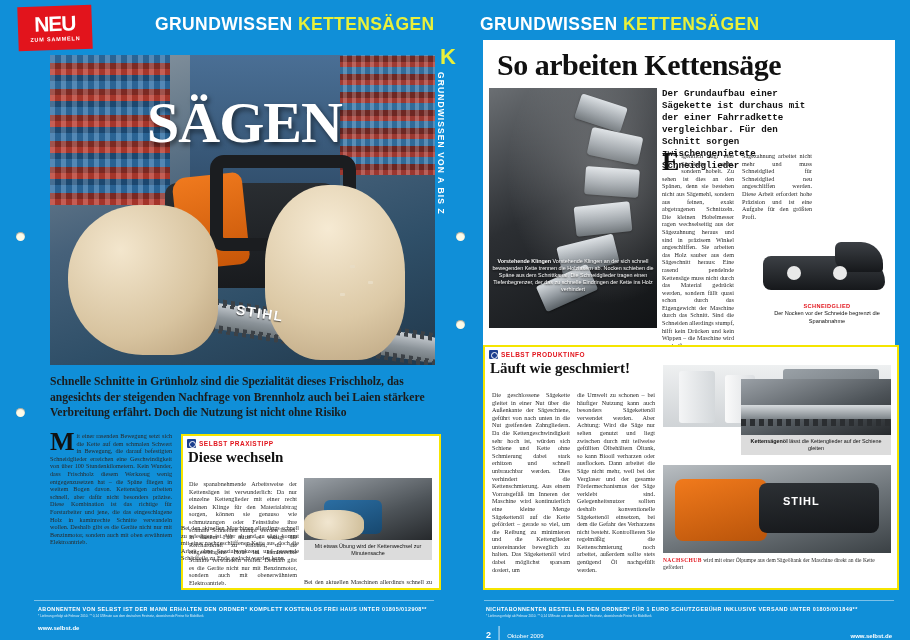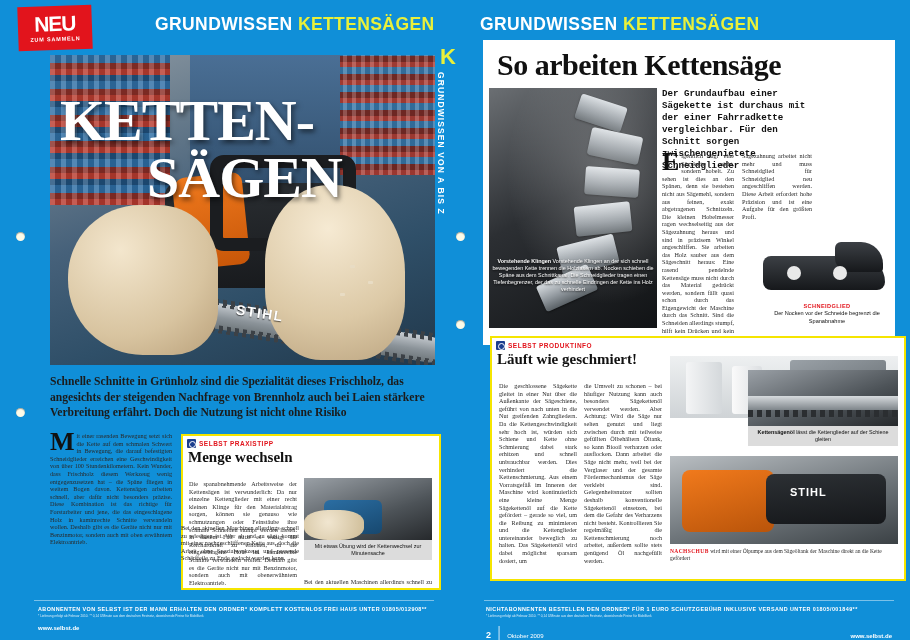--- a/index.html
+++ b/index.html
@@ -241,37 +241,36 @@
         <div class="teeth"></div>
       </div>
       <div class="glove-l"></div>
       <div class="glove-r"></div>
       <div class="stihl">STIHL</div>
       <div class="chip" style="left:300px;top:210px;"></div>
       <div class="chip" style="left:318px;top:226px;"></div>
       <div class="chip" style="left:290px;top:238px;"></div>
 
       <div class="hero-title">
-        <span>KETTEN-</span>
         <span class="l2">SÄGEN</span>
       </div>
     </div>
 
     <div class="lead">Schnelle Schnitte in Grünholz sind die Spezialität dieses Frischholz, das angesichts der steigenden Nachfrage von Brennholz auch bei Laien stärkere Verbreitung erfährt. Doch die Nutzung ist nicht ohne Risiko</div>
 
     <div class="col dropcap" style="left:50px;top:432px;width:122px;height:152px;">
       <p>Mit einer rasenden Bewegung setzt sich die Kette auf dem schmalen Schwert in Bewegung, die darauf befestigten Schneidglieder erreichen eine Geschwindigkeit von über 100 Stundenkilometern. Kein Wunder, dass Frischholz diesem Werkzeug wenig entgegenzusetzen hat – die Späne fliegen in weitem Bogen davon. Kettensägen arbeiten schnell, aber dafür nicht besonders präzise. Diese Kombination ist das richtige für Forstarbeiter und jene, die das eingeschlagene Holz in kaminrechte Schnitte verwandeln wollen. Deshalb gibt es die Geräte nicht nur mit Benzinmotor, sondern auch mit oben erwähntem Elektroantrieb.</p>
     </div>
 
     <div class="infobox" style="left:181px;top:434px;width:256px;height:152px;">
       <div class="ib-tag">
         <span class="mark"></span>
         <span class="tagtext">SELBST PRAXISTIPP</span>
       </div>
-      <div class="ib-head">Menge wechseln</div>
+      <div class="ib-head">Diese wechseln</div>
 
       <div class="col" style="left:6px;top:44px;width:108px;height:102px;position:absolute;">
         <p>Die spanabnehmende Arbeitsweise der Kettensägen ist verwunderlich: Da nur einzelne Kettenglieder mit einer recht kleinen Klinge für den Materialabtrag sorgen, können sie genauso wie schmutzungen oder Feinstäube ihre schmale Schneiden stumpf werden lassen. In diesem Fall nutzt es wenig, die Reichardkraft zu erhöhen, da die eingeschlagene Holz im kaminrechte Schnitte verwandeln wollen. Deshalb gibt es die Geräte nicht nur mit Benzinmotor, sondern auch mit obenerwähntem Elektroantrieb.</p>
       </div>
 
       <div class="photo grayphoto" style="left:121px;top:42px;width:128px;height:62px;">
         <div style="position:absolute;left:20px;top:22px;width:58px;height:34px;
                     background:linear-gradient(160deg,#2b6ea3,#17486f);border-radius:6px;"></div>
         <div style="position:absolute;left:0;bottom:0;width:60px;height:30px;
                     background:radial-gradient(circle at 40% 40%,#f1e6d0,#cdbb95);border-radius:40%;"></div>
@@ -334,21 +333,21 @@
     <div class="tooth" style="left:6px;top:16px;width:122px;height:34px;border-radius:8px 26px 8px 8px;"></div>
     <div class="tooth" style="left:78px;top:2px;width:48px;height:30px;border-radius:6px 22px 4px 14px;"></div>
     <div style="position:absolute;left:30px;top:26px;width:14px;height:14px;border-radius:50%;background:#e9e9e9;"></div>
     <div style="position:absolute;left:76px;top:26px;width:14px;height:14px;border-radius:50%;background:#e9e9e9;"></div>
   </div>
   <div class="cut-cap">
     <div class="red">SCHNEIDGLIED</div>
     <div>Der Nocken vor der Schneide begrenzt die Spanabnahme</div>
   </div>
 
-  <div class="infobox" style="left:483px;top:336px;width:412px;height:241px;margin-left:7px;">
+  <div class="infobox" style="left:483px;top:345px;width:412px;height:241px;">
     <div class="ib-tag">
       <span class="mark"></span>
       <span class="tagtext">SELBST PRODUKTINFO</span>
     </div>
     <div class="ib-head">Läuft wie geschmiert!</div>
 
     <div class="col" style="position:absolute;left:7px;top:44px;width:78px;height:190px;">
       <p>Die geschlossene Sägekette gleitet in einer Nut über die Außenkante der Sägeschiene, geführt von nach unten in die Nut greifenden Zahngliedern. Da die Kettengeschwindigkeit sehr hoch ist, würden sich Schiene und Kette ohne Schmierung dabei stark erhitzen und schnell unbrauchbar werden. Dies verhindert die Kettenschmierung. Aus einem Vorratsgefäß im Inneren der Maschine wird kontinuierlich eine kleine Menge Sägekettenöl auf die Kette gefördert – gerade so viel, um die Reibung zu minimieren und die Kettenglieder untereinander beweglich zu halten. Das Sägekettenöl wird dabei möglichst sparsam dosiert, um</p>
     </div>
     <div class="col" style="position:absolute;left:92px;top:44px;width:78px;height:190px;">

